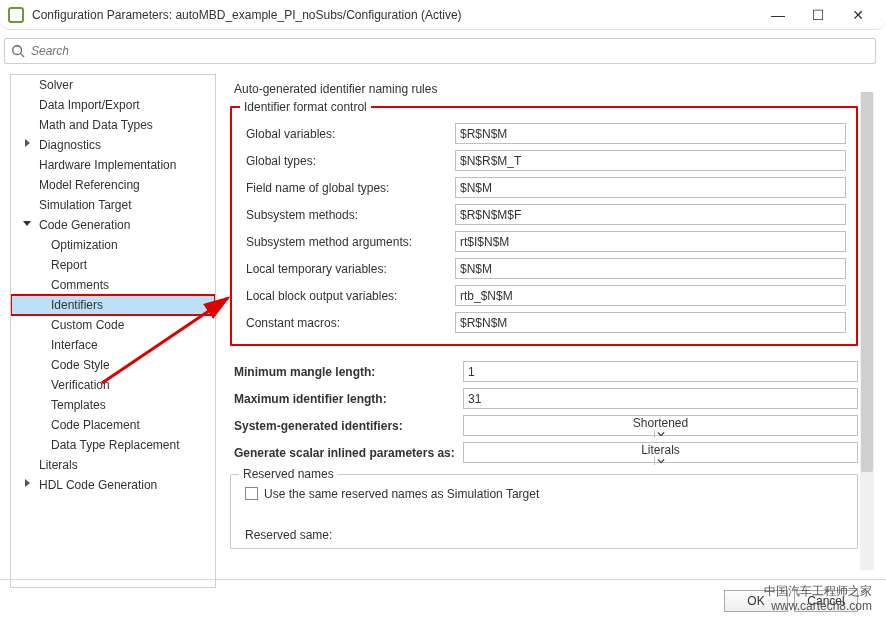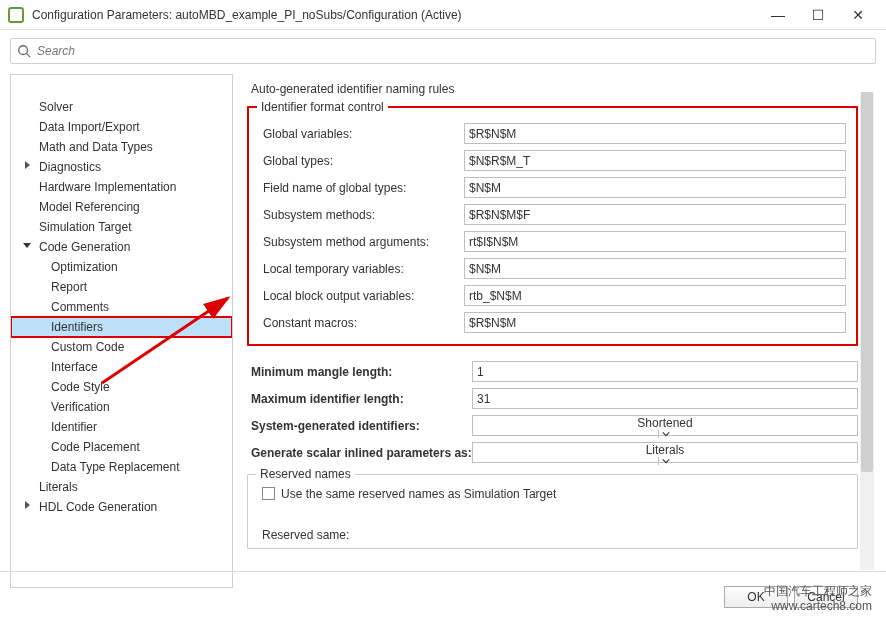--- a/index.html
+++ b/index.html
@@ -1,60 +1,60 @@
 <!DOCTYPE html>
 <html><head>
 <meta charset="utf-8">
 <style>
 * { box-sizing: border-box; margin: 0; padding: 0; }
 body { font-family: "Segoe UI", Arial, sans-serif; font-size: 12px; background: #fff; color: #333; width: 886px; height: 621px; overflow: hidden; position: relative; }
 
-.titlebar { height: 30px; display: flex; align-items: center; padding: 0 8px; border-bottom: 1px solid #e0e0e0; }
+.titlebar { height: 30px; display: flex; align-items: center; padding: 0 8px; border-bottom: 1px solid #e0e0e0; border-radius: 10px; }
 .titlebar .appicon { width: 16px; height: 16px; border: 2px solid #6a9a3a; border-radius: 3px; margin-right: 8px; position: relative; }
 .titlebar .title { flex: 1; font-size: 12px; color: #333; }
 .winbtns { display: flex; gap: 0; }
 .winbtn { width: 40px; height: 28px; display: flex; align-items: center; justify-content: center; font-size: 14px; color: #333; cursor: default; }
 
-.searchbar { margin: 8px 10px 4px 10px; border: 1px solid #cfcfcf; border-radius: 2px; height: 26px; display: flex; align-items: center; padding: 0 6px; }
+.searchbar { margin: 8px 10px 4px 4px; border: 1px solid #cfcfcf; border-radius: 2px; height: 26px; display: flex; align-items: center; padding: 0 6px; }
 .searchbar svg { width: 14px; height: 14px; margin-right: 6px; stroke: #666; fill: none; }
 .searchbar input { border: none; outline: none; flex: 1; font-size: 12px; font-style: italic; color: #888; background: transparent; }
 
 .body { display: flex; height: 520px; padding: 6px 10px 0 10px; position: relative; }
-.sidebar { width: 223px; border: 1px solid #d0d0d0; overflow: hidden; padding-top: 22px; }
+.sidebar { width: 206px; border: 1px solid #d0d0d0; overflow: hidden; padding-top: 0; }
 .tree-item { height: 20px; display: flex; align-items: center; padding-left: 28px; font-size: 12px; color: #333; cursor: default; white-space: nowrap; position: relative; }
 .tree-item.level2 { padding-left: 40px; }
 .tree-item.selected { background: #bce0f7; }
 .tree-item.selected.boxed { outline: 2px solid #d00; outline-offset: -1px; }
 .tree-caret { position: absolute; left: 14px; top: 4px; width: 0; height: 0; }
 .caret-right { border-top: 4px solid transparent; border-bottom: 4px solid transparent; border-left: 5px solid #555; }
 .caret-down { left: 12px; top: 6px; border-left: 4px solid transparent; border-right: 4px solid transparent; border-top: 5px solid #333; }
 
 .mainpane { flex: 1; margin-left: 8px; padding: 4px 18px 0 6px; overflow: hidden; position: relative; }
 .section-title { font-size: 12px; color: #333; margin: 4px 0 10px 4px; }
 
 .group { border: 1px solid #ccc; border-radius: 1px; margin: 0 0 12px 0; padding: 12px 10px 8px 10px; position: relative; }
 .group.redbox { border: 2px solid #d00; }
 .group .legend { position: absolute; top: -8px; left: 8px; background: #fff; padding: 0 4px; font-size: 12px; color: #333; }
 
-.form-row { display: flex; align-items: center; height: 27px; }
+.form-row { display: flex; align-items: center; height: 27px; gap: 8px; }
 .form-row .lbl { width: 205px; font-size: 12px; color: #333; padding-left: 4px; }
 .form-row.wide .lbl { width: 225px; font-weight: bold; }
 .form-row .fld { flex: 1; height: 21px; border: 1px solid #bfbfbf; padding: 0 4px; font-size: 12px; display: flex; align-items: center; background: #fff; position: relative; }
 .form-row .combo { justify-content: space-between; flex-direction: column; }
 .combo .arr { width: 14px; text-align: center; color: #333; border-left: 1px solid #bfbfbf; height: 100%; display: flex; align-items: center; justify-content: center; }
 .arr svg { width: 8px; height: 8px; }
 
 .checkbox-row { display: flex; align-items: flex-start; height: 24px; padding-left: 4px; gap: 6px; }
 .checkbox-row .cb { width: 13px; height: 13px; border: 1px solid #888; background: #fff; }
 
 .scrollbar { position: absolute; right: 2px; top: 4px; bottom: 4px; width: 14px; }
 .scrollbar .track { position: absolute; top: 14px; bottom: 14px; left: 0; right: 0; background: #f0f0f0; }
 .scrollbar .thumb { position: absolute; top: 14px; left: 1px; right: 1px; height: 380px; background: #cfcfcf; border-radius: 2px; }
 
-.footer { position: absolute; left: 0; right: 0; bottom: 0; height: 50px; border-top: 1px solid #d8d8d8; display: flex; align-items: center; justify-content: flex-end; padding-right: 28px; gap: 6px; }
+.footer { position: absolute; left: 0; right: 0; bottom: 0; height: 42px; border-top: 1px solid #d8d8d8; display: flex; align-items: center; justify-content: flex-end; padding-right: 28px; gap: 6px; }
 .btn { min-width: 64px; height: 22px; border: 1px solid #aaa; background: linear-gradient(#fdfdfd,#eee); font-size: 12px; display: flex; align-items: center; justify-content: center; padding: 0 10px; }
 
 .watermark { position: absolute; right: 14px; bottom: 8px; font-size: 12px; color: #555; text-align: right; line-height: 1.2; pointer-events: none; }
 
 .arrow-annot { position: absolute; left: 70px; top: 190px; pointer-events: none; }
 </style>
 </head>
 <body>
 
 <div class="titlebar">
@@ -121,21 +121,21 @@
       <div class="tree-item level2">
         <span>Interface</span>
       </div>
       <div class="tree-item level2">
         <span>Code Style</span>
       </div>
       <div class="tree-item level2">
         <span>Verification</span>
       </div>
       <div class="tree-item level2">
-        <span>Identifier</span>
+        <span>Templates</span>
       </div>
       <div class="tree-item level2">
         <span>Code Placement</span>
       </div>
       <div class="tree-item level2">
         <span>Data Type Replacement</span>
       </div>
       <div class="tree-item">
         <span>Literals</span>
       </div>

